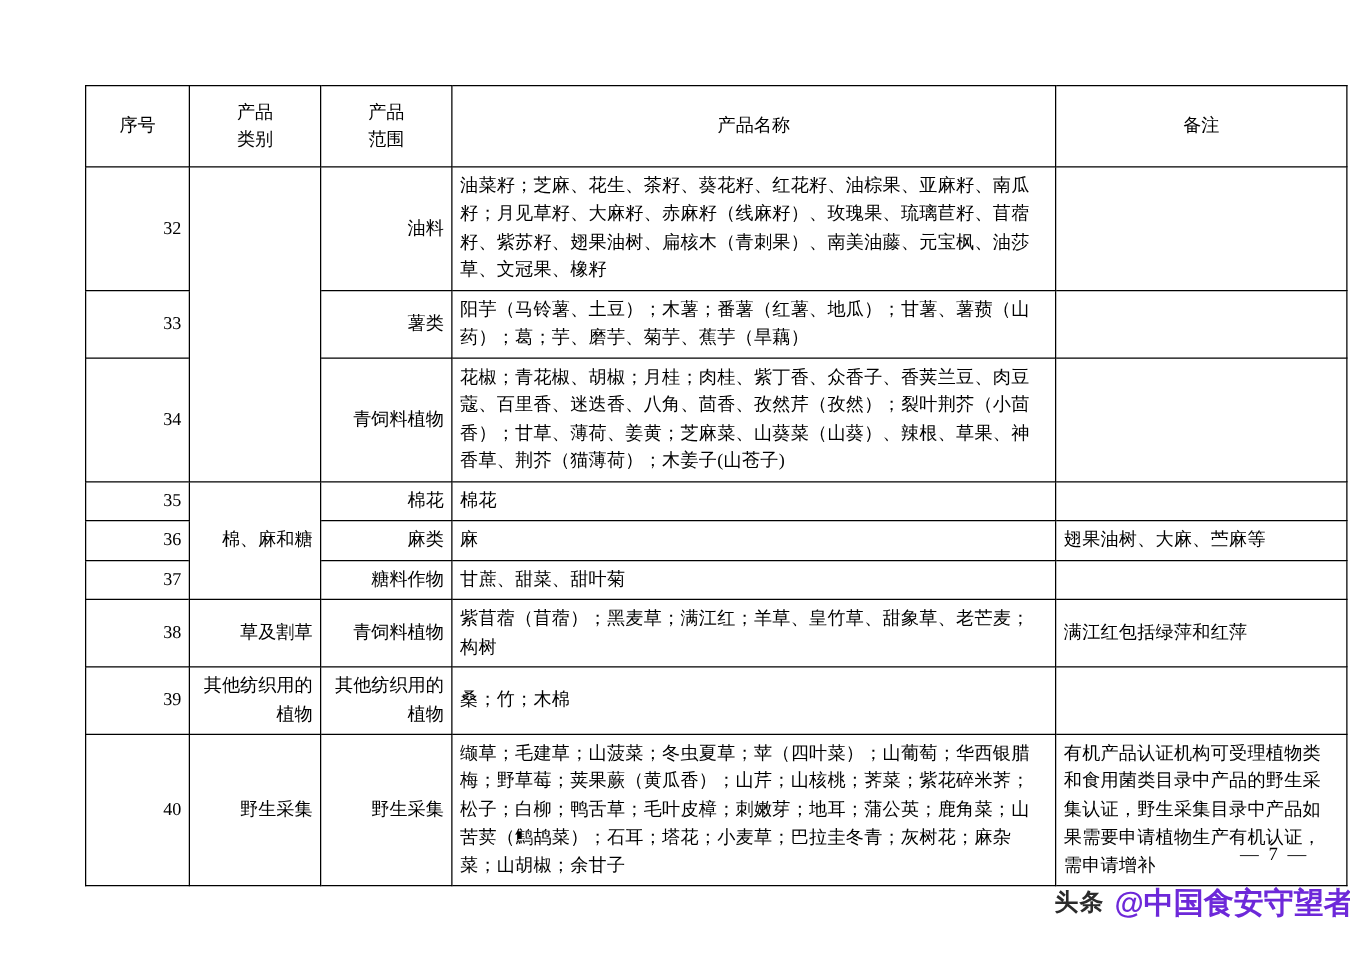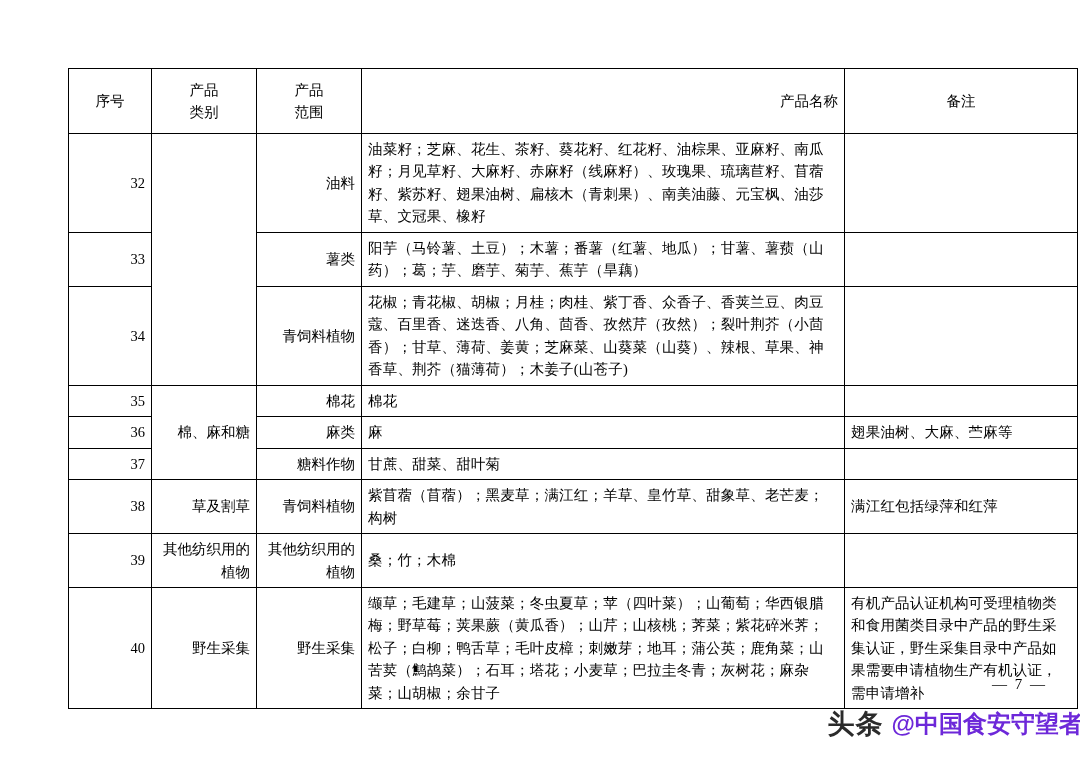--- a/index.html
+++ b/index.html
@@ -75,21 +75,21 @@
   .watermark {
     position: absolute;
     right: 36px;
     top: 706px;
     display: flex;
     align-items: center;
     gap: 8px;
     font-family: "Liberation Sans", "DejaVu Sans", sans-serif;
   }
   .wm-logo {
-    font-size: 27px;
+    font-size: 19px;
     font-weight: bold;
     color: #2b2b2b;
     letter-spacing: 1px;
   }
   .wm-text {
     font-size: 24px;
     font-weight: bold;
     color: #6d28d9;
     letter-spacing: 0px;
   }
@@ -106,21 +106,21 @@
           <span class="hdr-two-line">序号</span>
         </td>
         <td class="col-cat">
           <span class="hdr-two-line">产品</span>
           <span class="hdr-two-line">类别</span>
         </td>
         <td class="col-scope">
           <span class="hdr-two-line">产品</span>
           <span class="hdr-two-line">范围</span>
         </td>
-        <td class="col-name" style="text-align:right;margin-top:19px;">
+        <td class="col-name" style="text-align:center;margin-top:19px;">
           <span class="hdr-two-line">产品名称</span>
         </td>
         <td class="col-note" style="text-align:center;margin-top:16px;">
           <span class="hdr-two-line">备注</span>
         </td>
       </tr>
     </thead>
     <tbody>
 
       <tr>

